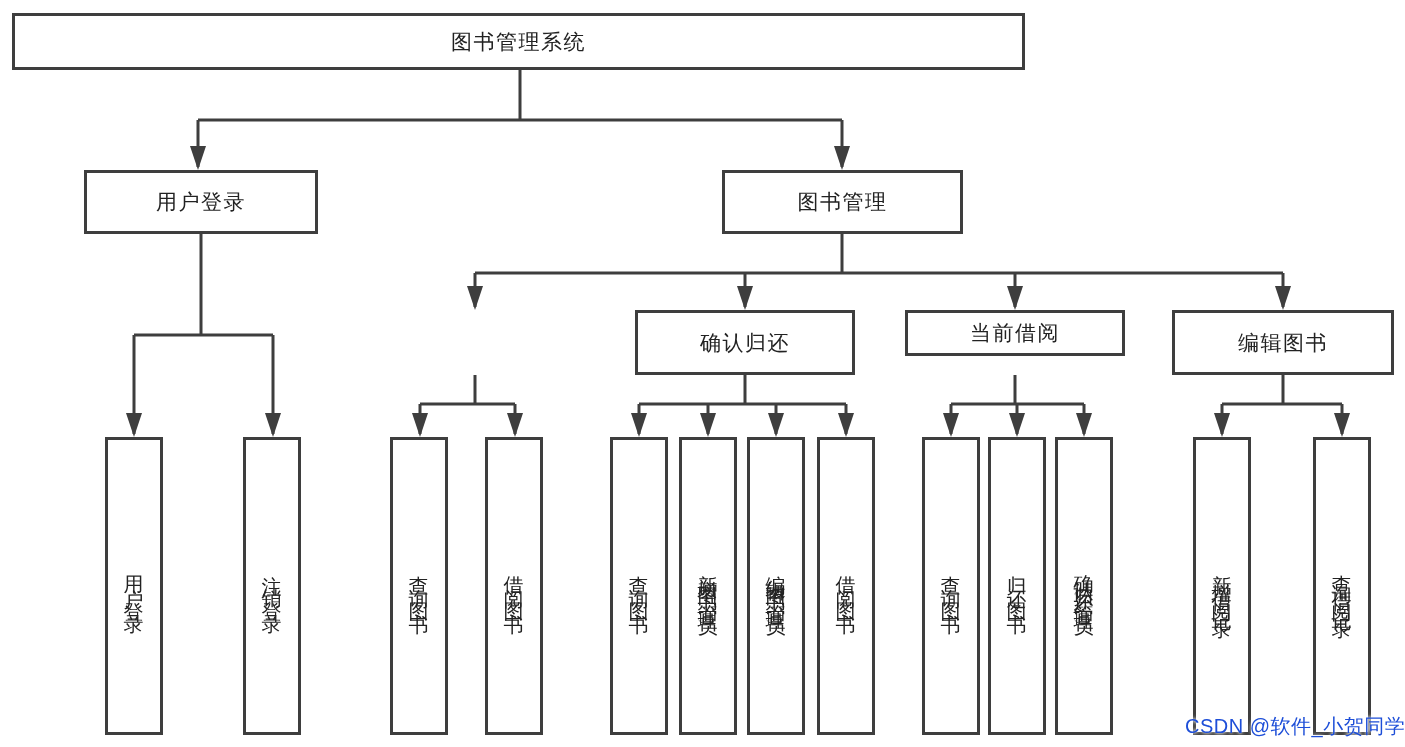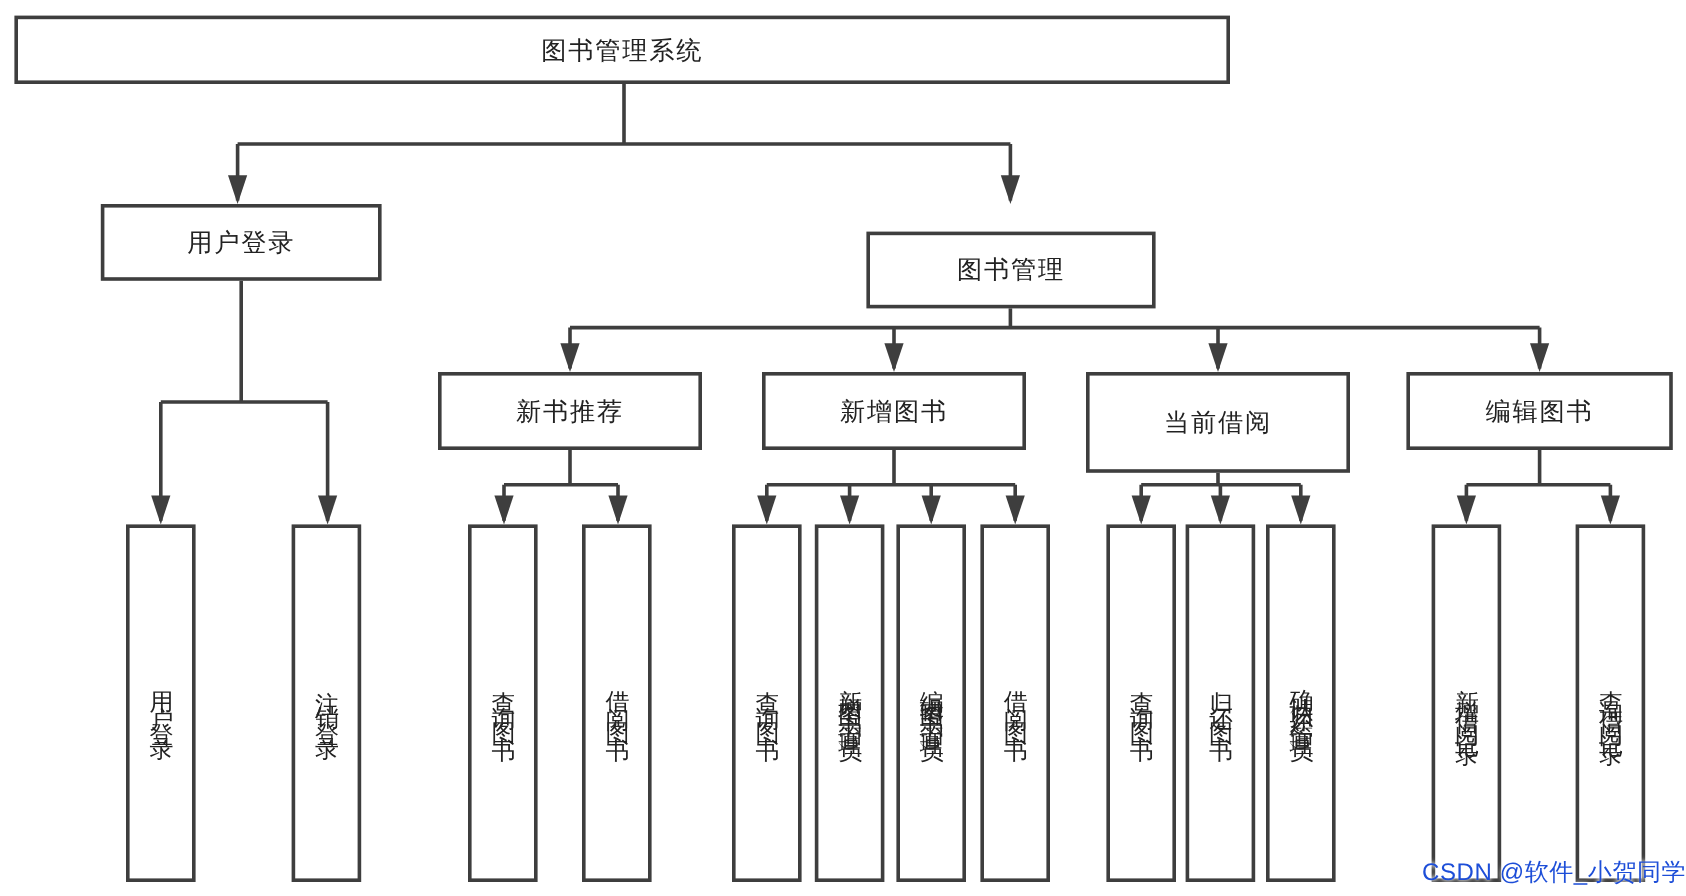--- a/index.html
+++ b/index.html
@@ -17,24 +17,24 @@
     border:3px solid #3e3e3e;
     box-sizing:border-box;
     display:flex; align-items:center; justify-content:center;
     z-index:2;
   }
   .hlabel {
     font-size:21px; color:#222222; letter-spacing:1.5px; white-space:nowrap;
   }
   .root-box   { left:12px;  top:13px;  width:1013px; height:57px; }
   .l1-a       { left:84px;  top:170px; width:234px;  height:64px; }
-  .l1-b       { left:722px; top:170px; width:241px;  height:64px;margin-top:23px; }
+  .l1-b       { left:722px; top:170px; width:241px;  height:64px; }
   .l2-a       { left:365px; top:310px; width:220px;  height:65px; }
   .l2-b       { left:635px; top:310px; width:220px;  height:65px; }
-  .l2-c       { left:905px; top:310px; width:220px;  height:84px; }
+  .l2-c       { left:905px; top:310px; width:220px;  height:46px; }
   .l2-d       { left:1172px;top:310px; width:222px;  height:65px; }
   .leaf       { top:437px; width:58px; height:298px; }
   .vtext {
     writing-mode:vertical-rl;
     text-orientation:mixed;
     font-size:20px; color:#222222;
     line-height:1;
   }
   .len4 { letter-spacing:13px; }
   .len6 { letter-spacing:9px; }
@@ -106,25 +106,22 @@
     <span class="hlabel">图书管理系统</span>
   </div>
 
   <div class="box l1-a">
     <span class="hlabel">用户登录</span>
   </div>
   <div class="box l1-b">
     <span class="hlabel">图书管理</span>
   </div>
 
-  <div class="box l2-a">
-    <span class="hlabel">新书推荐</span>
-  </div>
   <div class="box l2-b">
-    <span class="hlabel">新增图书</span>
+    <span class="hlabel">确认归还</span>
   </div>
   <div class="box l2-c">
     <span class="hlabel">当前借阅</span>
   </div>
   <div class="box l2-d">
     <span class="hlabel">编辑图书</span>
   </div>
 
   <div class="box leaf" style="left:105px">
     <span class="vtext len4">用户登录</span>

